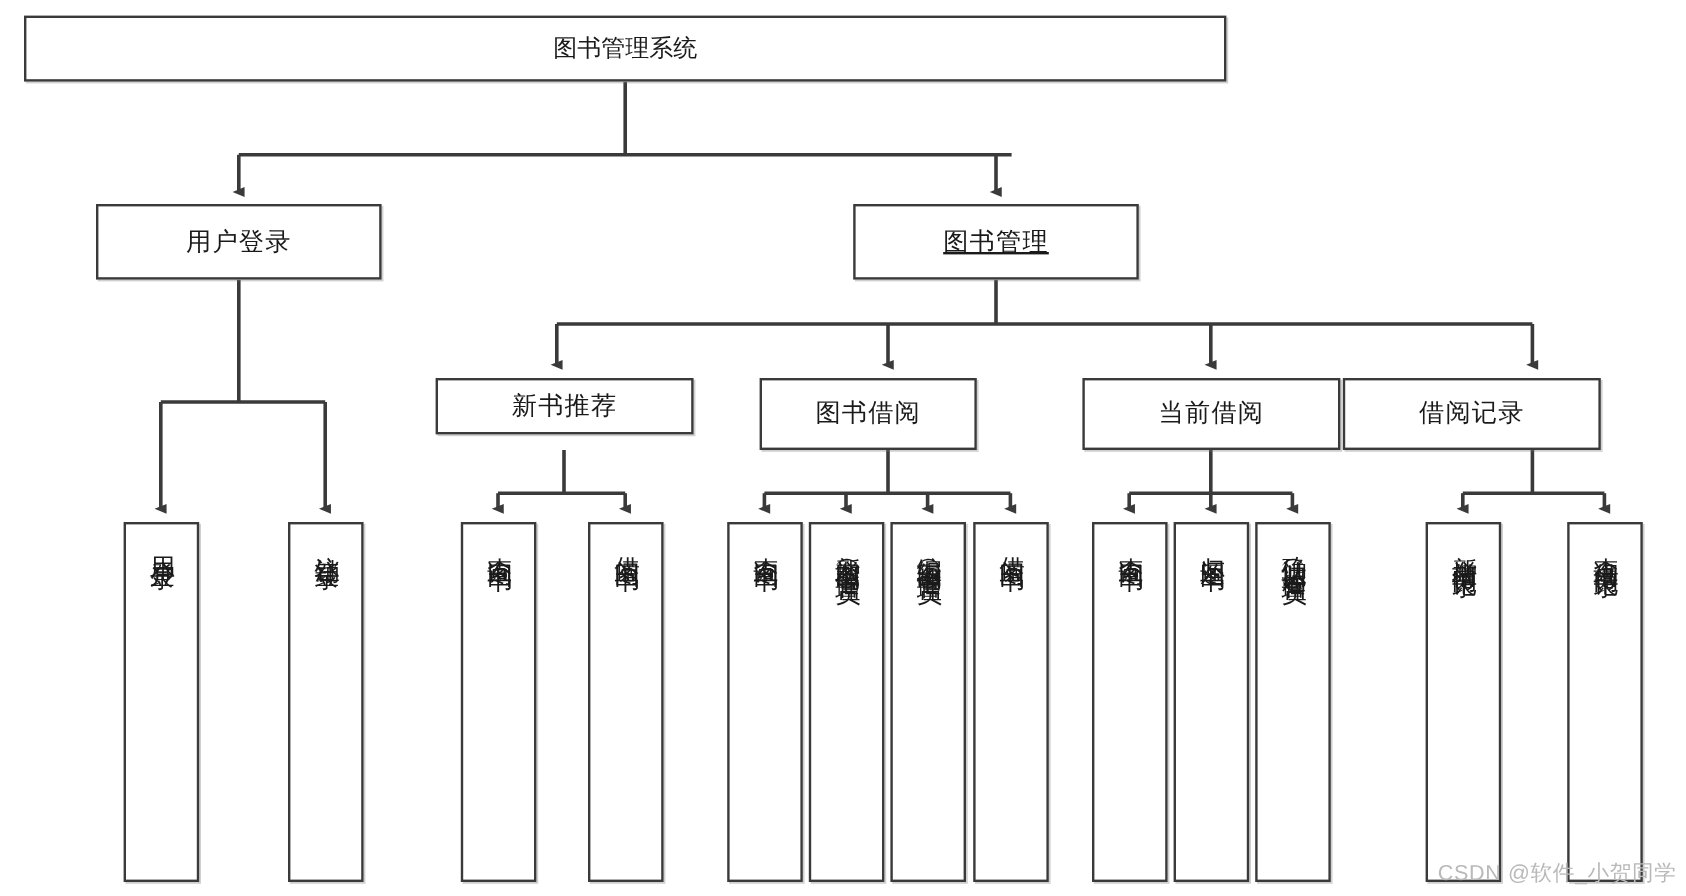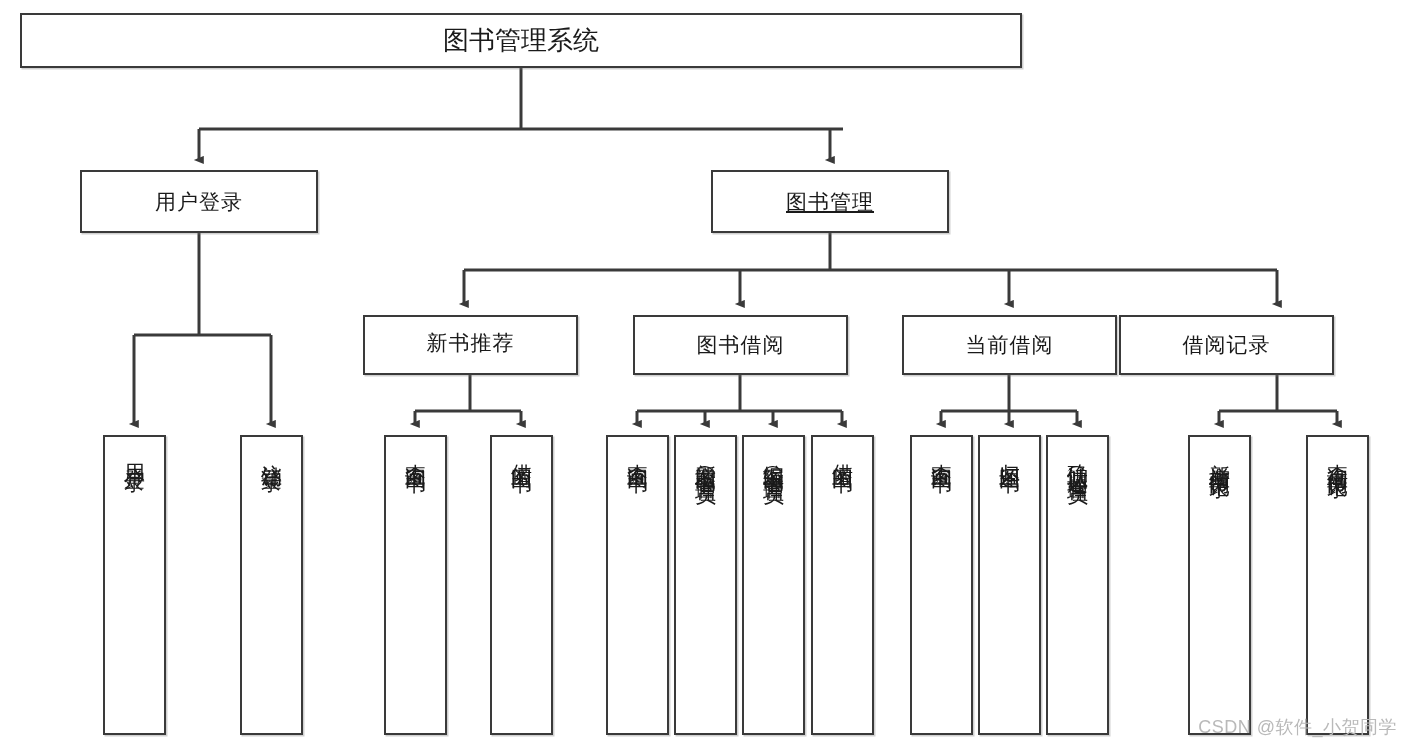--- a/index.html
+++ b/index.html
@@ -35,21 +35,21 @@
     justify-content: center;
     color: #1a1a1a;
     box-shadow: 1.5px 1.5px 0 rgba(120,120,120,0.35);
   }
   .node.h {
     font-size: 21px;
     letter-spacing: 1px;
     line-height: 1.2;
   }
   .node.root {
-    font-size: 26px;
+    font-size: 20px;
   }
   .node.leaf {
     font-size: 21px;
     padding: 10px 2px;
     align-items: flex-start;
     justify-content: center;
   }
   .vtext {
     writing-mode: vertical-rl;
     text-orientation: upright;
@@ -127,24 +127,24 @@
     <span>图书管理系统</span>
   </div>
 
   <div class="node h" style="left:80px; top:170px; width:238px; height:63px;">
     <span>用户登录</span>
   </div>
   <div class="node h" style="left:711px; top:170px; width:238px; height:63px;text-decoration:underline;">
     <span>图书管理</span>
   </div>
 
-  <div class="node h" style="left:363px; top:315px; width:215px; height:60px;font-family:Liberation Mono, monospace;">
+  <div class="node h" style="left:363px; top:315px; width:215px; height:47px;">
     <span>新书推荐</span>
   </div>
-  <div class="node h" style="left:633px; top:315px; width:215px; height:60px;">
+  <div class="node h" style="left:633px; top:315px; width:181px; height:60px;">
     <span>图书借阅</span>
   </div>
   <div class="node h" style="left:902px; top:315px; width:215px; height:60px;align-items:center;">
     <span>当前借阅</span>
   </div>
   <div class="node h" style="left:1119px; top:315px; width:215px; height:60px;">
     <span>借阅记录</span>
   </div>
 
   <div class="node leaf" style="left:103px; top:435px; width:63px; height:300px;">

